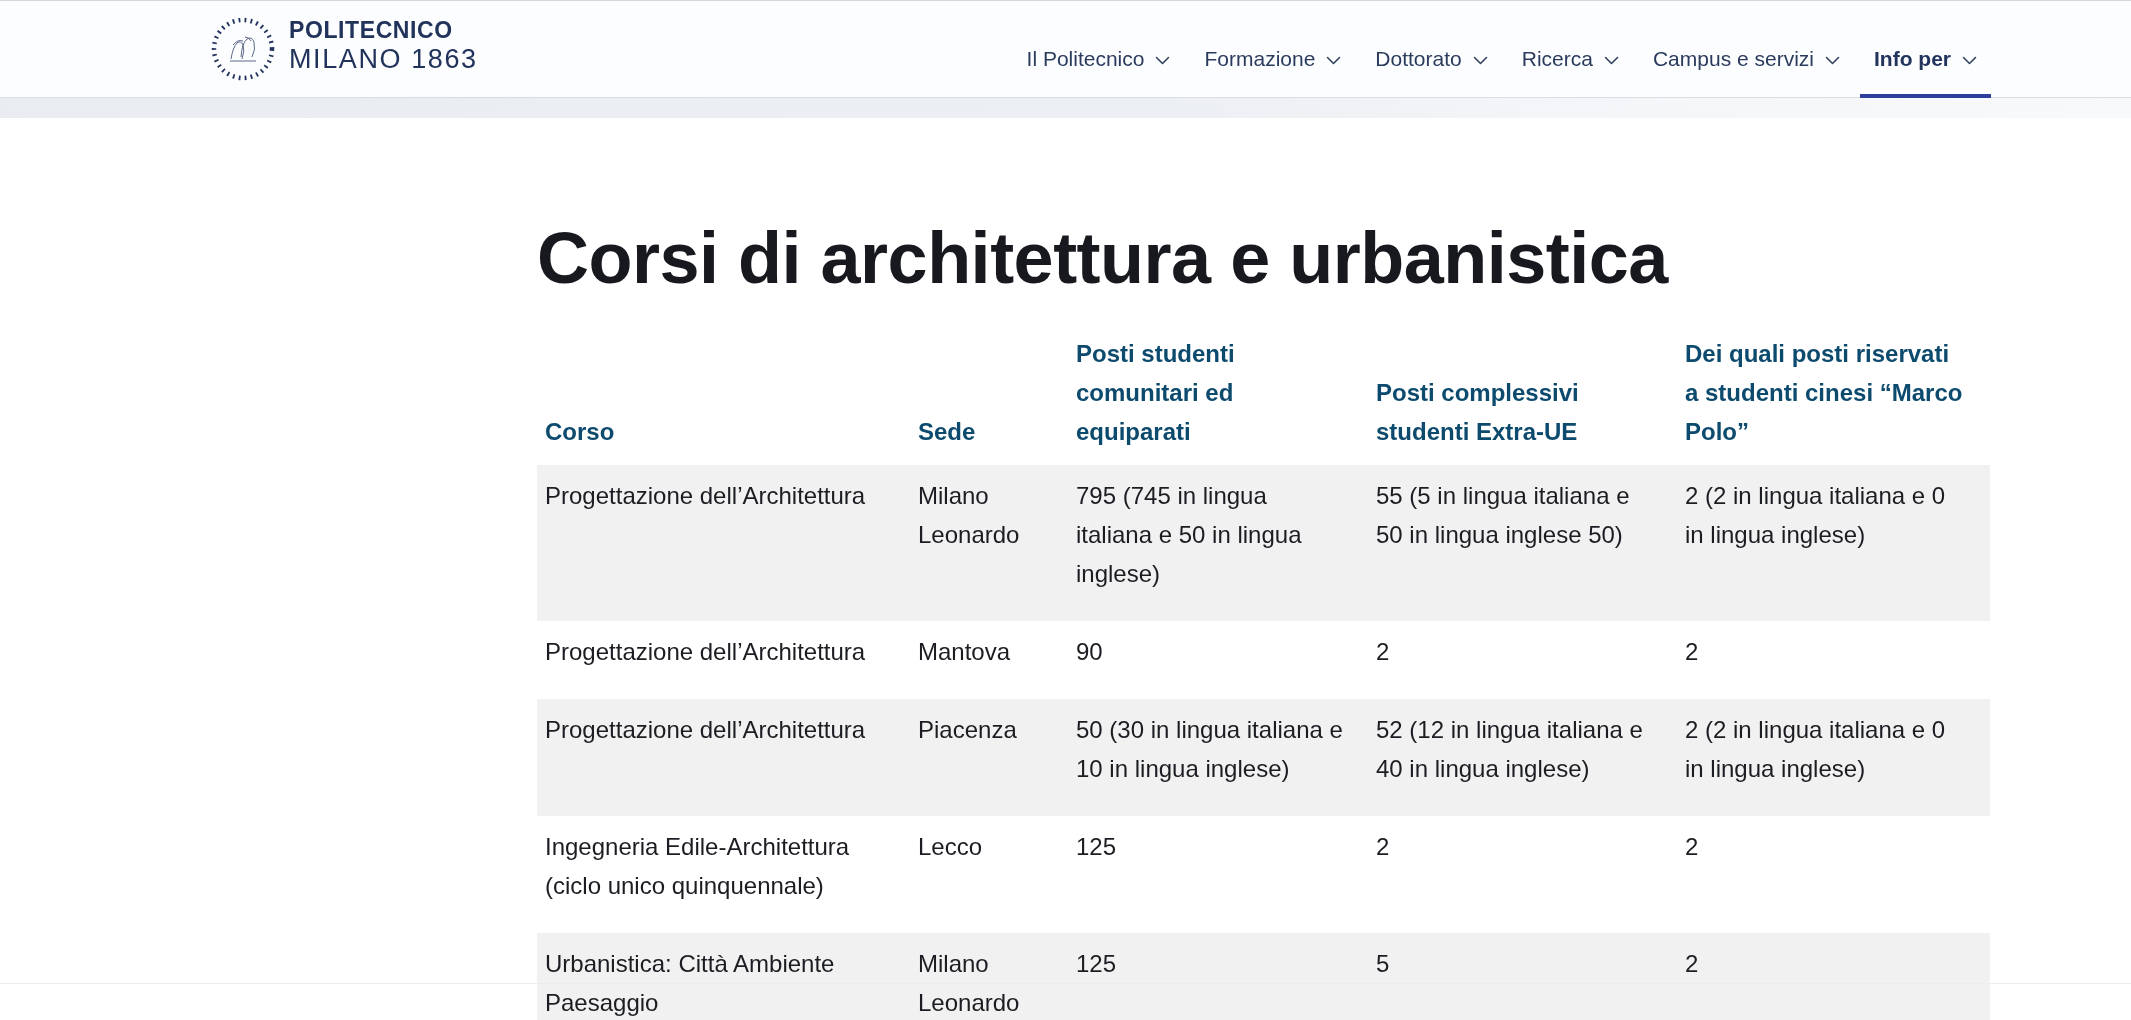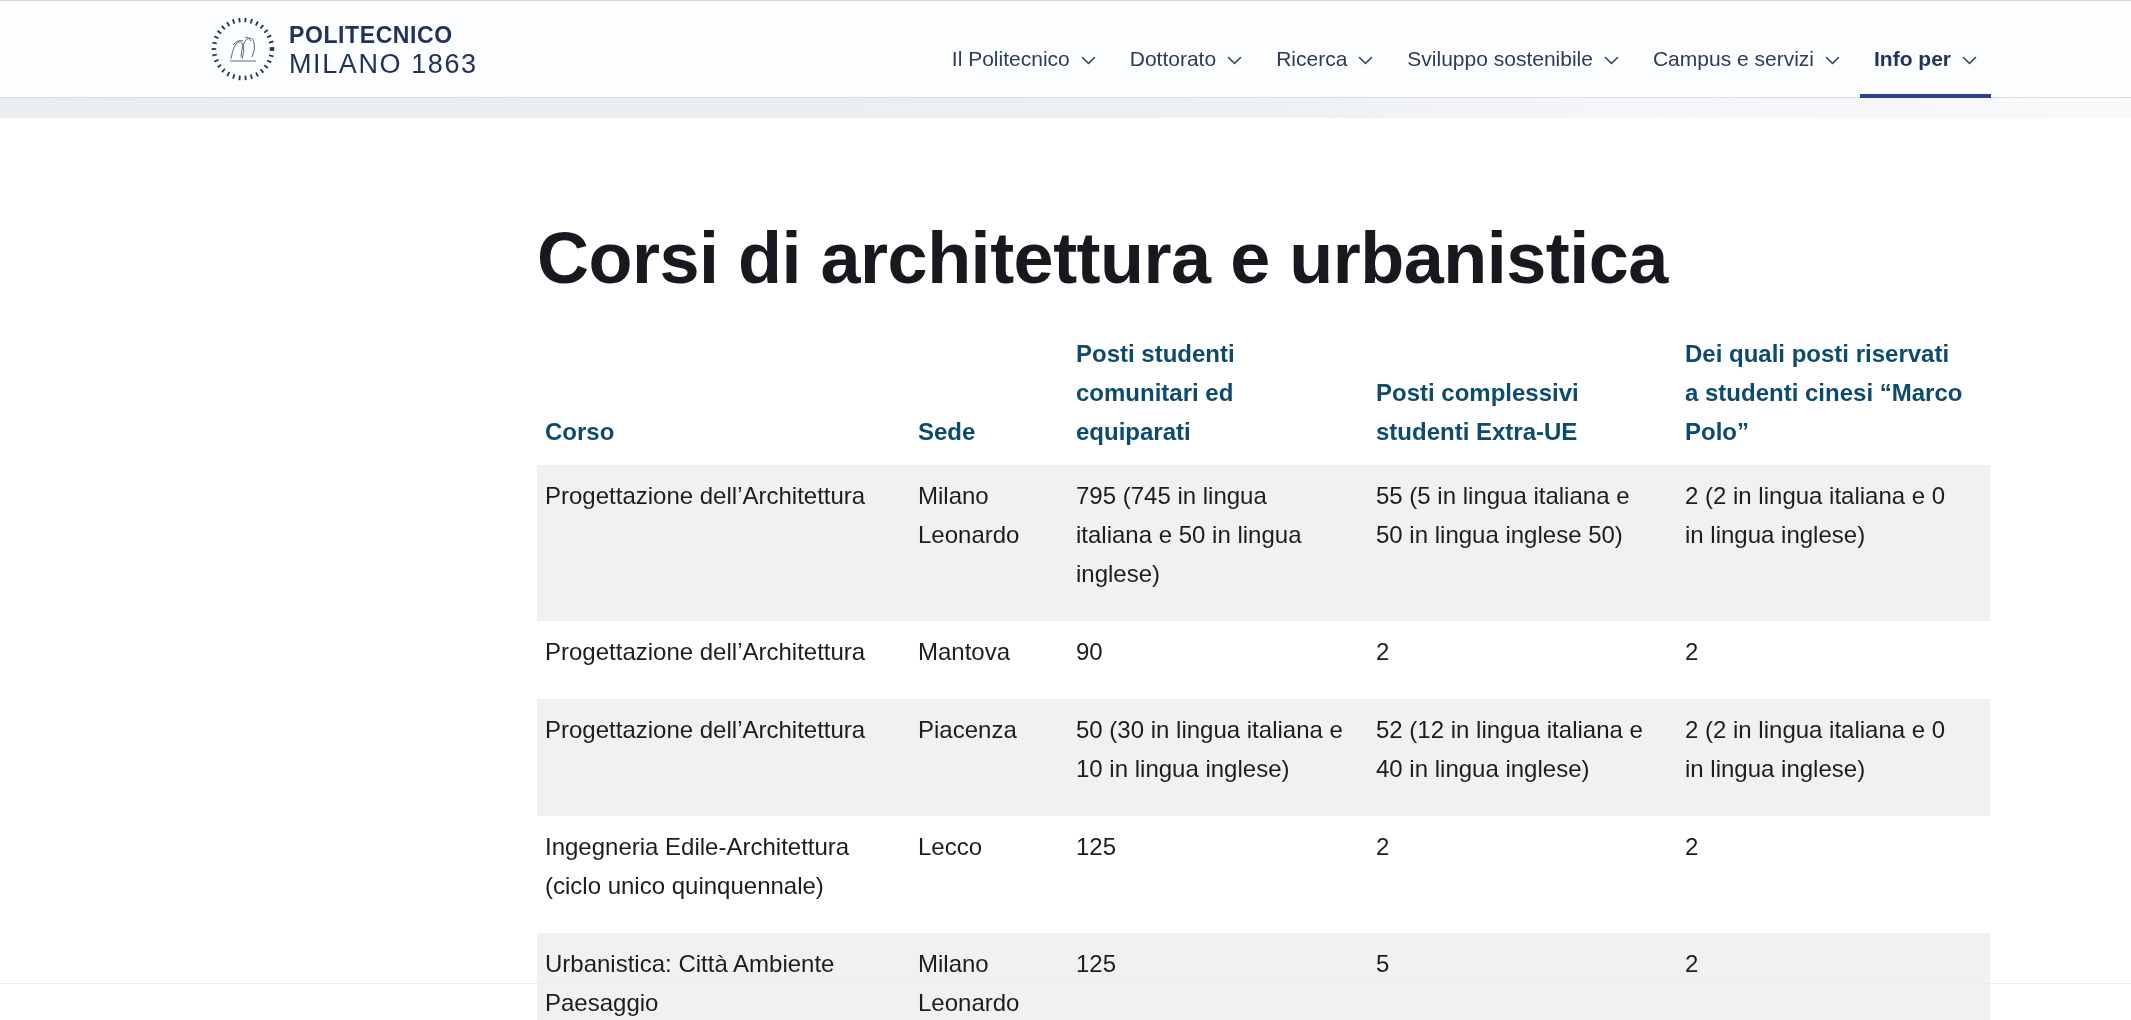--- a/index.html
+++ b/index.html
@@ -20,21 +20,21 @@
     position: relative;
     height: 97px;
     background: #fcfdfe;
     border-bottom: 1px solid #dadde2;
     display: flex;
     align-items: center;
     justify-content: space-between;
   }
   .logo {
     display: flex;
-    align-items: flex-end;
+    align-items: flex-start;
     gap: 14px;
     margin-left: 211px;
     text-decoration: none;
     cursor: pointer;
   }
   .seal { width: 64px; height: 64px; flex: 0 0 auto; }
   .logo-text { color: var(--navy, #21325b); line-height: 1.18; }
   .logo-line1 { font-size: 23px; font-weight: 700; letter-spacing: 0.6px; }
   .logo-line2 { font-size: 27px; font-weight: 400; letter-spacing: 1.6px; }
 
@@ -150,33 +150,33 @@
     </a>
 
     <nav class="main-nav">
         <a class="nav-item">
           <span>Il Politecnico</span>
           <svg class="chev" width="15" height="9" viewBox="0 0 15 9">
             <path d="M1.5 1.5l6 6 6-6" fill="none" stroke="currentColor" stroke-width="1.6" stroke-linecap="round" stroke-linejoin="round"></path>
           </svg>
         </a>
         <a class="nav-item">
+          <span>Formazione</span>
+          <svg class="chev" width="15" height="9" viewBox="0 0 15 9">
+            <path d="M1.5 1.5l6 6 6-6" fill="none" stroke="currentColor" stroke-width="1.6" stroke-linecap="round" stroke-linejoin="round"></path>
+          </svg>
+        </a>
+        <a class="nav-item">
           <span>Dottorato</span>
           <svg class="chev" width="15" height="9" viewBox="0 0 15 9">
             <path d="M1.5 1.5l6 6 6-6" fill="none" stroke="currentColor" stroke-width="1.6" stroke-linecap="round" stroke-linejoin="round"></path>
           </svg>
         </a>
         <a class="nav-item">
           <span>Ricerca</span>
-          <svg class="chev" width="15" height="9" viewBox="0 0 15 9">
-            <path d="M1.5 1.5l6 6 6-6" fill="none" stroke="currentColor" stroke-width="1.6" stroke-linecap="round" stroke-linejoin="round"></path>
-          </svg>
-        </a>
-        <a class="nav-item">
-          <span>Sviluppo sostenibile</span>
           <svg class="chev" width="15" height="9" viewBox="0 0 15 9">
             <path d="M1.5 1.5l6 6 6-6" fill="none" stroke="currentColor" stroke-width="1.6" stroke-linecap="round" stroke-linejoin="round"></path>
           </svg>
         </a>
         <a class="nav-item">
           <span>Campus e servizi</span>
           <svg class="chev" width="15" height="9" viewBox="0 0 15 9">
             <path d="M1.5 1.5l6 6 6-6" fill="none" stroke="currentColor" stroke-width="1.6" stroke-linecap="round" stroke-linejoin="round"></path>
           </svg>
         </a>

